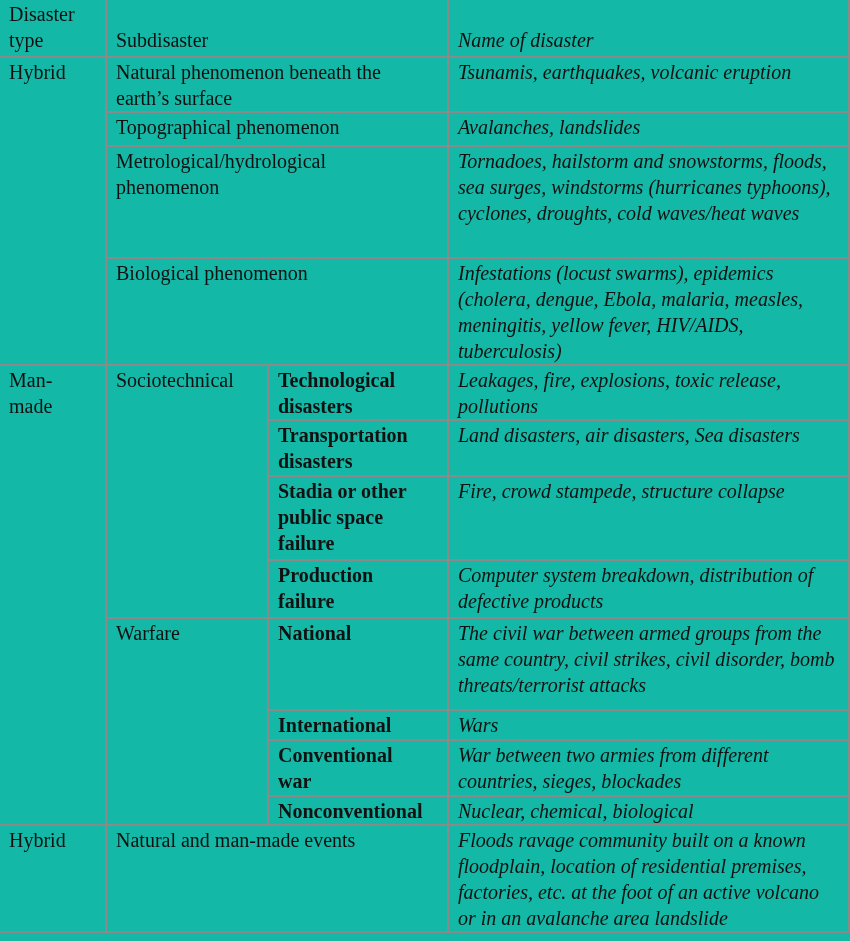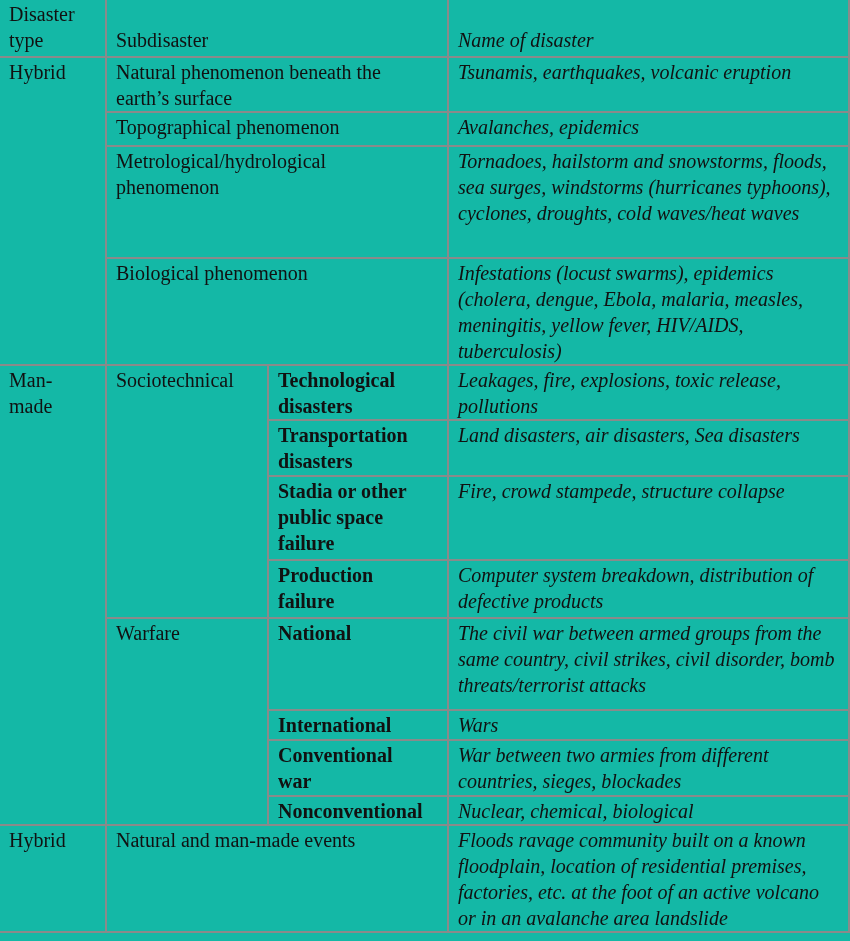--- a/index.html
+++ b/index.html
@@ -75,21 +75,21 @@
       <td class="c4">Name of disaster</td>
     </tr>
 
     <tr style="height:52px">
       <td class="c1" rowspan="4">Hybrid</td>
       <td class="c23" colspan="2">Natural phenomenon beneath the earth’s surface</td>
       <td class="c4">Tsunamis, earthquakes, volcanic eruption</td>
     </tr>
     <tr style="height:34px">
       <td class="c23" colspan="2">Topographical phenomenon</td>
-      <td class="c4">Avalanches, epidemics</td>
+      <td class="c4">Avalanches, landslides</td>
     </tr>
     <tr style="height:112px">
       <td class="c23" colspan="2">Metrological/hydrological phenomenon</td>
       <td class="c4">Tornadoes, hailstorm and snowstorms, floods, sea surges, windstorms (hurricanes typhoons), cyclones, droughts, cold waves/heat waves</td>
     </tr>
     <tr style="height:104px">
       <td class="c23" colspan="2">Biological phenomenon</td>
       <td class="c4">Infestations (locust swarms), epidemics (cholera, dengue, Ebola, malaria, measles, meningitis, yellow fever, HIV/AIDS, tuberculosis)</td>
     </tr>
 

